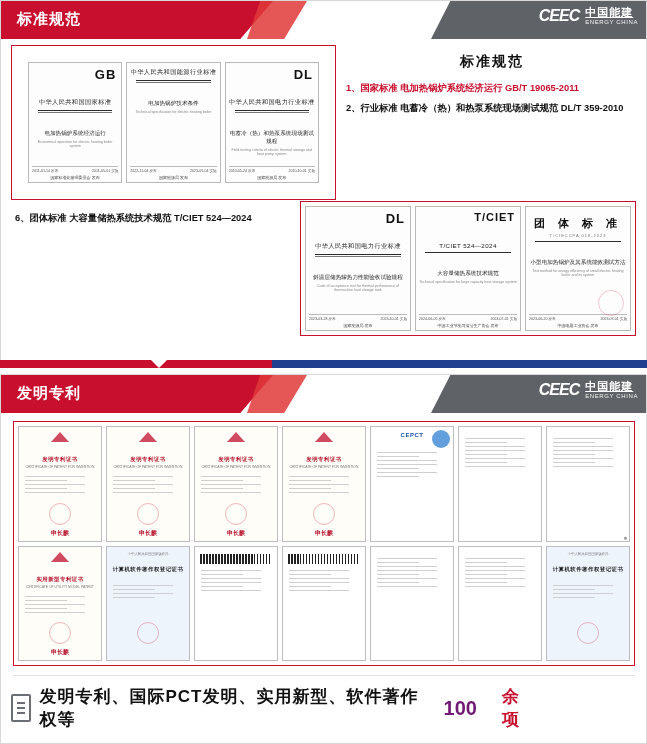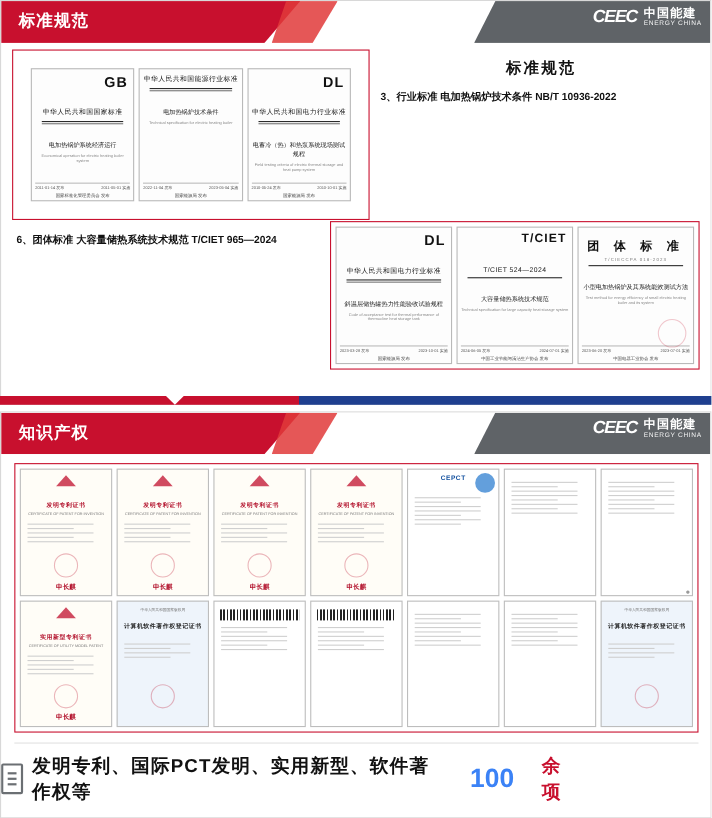--- a/index.html
+++ b/index.html
@@ -65,21 +65,21 @@
     position: absolute; right: 8px; top: 6px;
     display: flex; align-items: center; gap: 6px;
     z-index: 3;
   }
   .logo-mark {
     font-size: 16px; font-weight: bold; font-style: italic;
     color: #ffffff; letter-spacing: -1px;
     font-family: "Liberation Sans", sans-serif;
   }
   .logo-txt { line-height: 1.05; color:#fff; }
-  .logo-cn { font-size: 11px; font-weight: bold; letter-spacing: 1px;}
+  .logo-cn { font-size: 11px; font-weight: bold; letter-spacing: 1px; text-decoration: underline;}
   .logo-en { font-size: 6px; letter-spacing: .6px; opacity:.92;}
 
   
   .s1-body {
     position: relative;
     height: 322px;
     padding: 4px 8px 0 8px;
   }
   .panel {
     position: absolute;
@@ -240,39 +240,39 @@
   .pat-corner {
     position:absolute; right:2px; bottom:1px;
     font-size:3px; color:#9a9a9a;
   }
 
   .footer-line {
     position: absolute; left: 12px; top: 262px;
     width: 622px; height: 1px; background: #e2e2e2;
   }
   .summary {
-    position: absolute; left: 0; top: 272px;
+    position: absolute; left: 10px; top: 272px;
     width: 522px;
     display: flex; align-items: center; justify-content: center;
     gap: 8px;
   }
   .doc-icon {
     width: 22px; height: 28px;
     border: 2px solid #6b6f73; border-radius: 2px;
     position: relative; background:#fff;
   }
   .doc-icon:before {
     content:""; position:absolute; left:4px; top:6px; right:4px; height:2px;
     background:#6b6f73; box-shadow: 0 5px 0 #6b6f73, 0 10px 0 #6b6f73;
   }
   .summary-text {
     font-size: 17px; font-weight: bold; color: #111; letter-spacing: 1px;
   }
   .summary-num {
-    font-size: 24px; font-weight: bold; color: #3b82f6;
+    font-size: 20px; font-weight: bold; color: #701a75;
     letter-spacing: 0; margin: 0 17px;
   }
   .summary-tail { font-size: 17px; font-weight: bold; color: #c8102e; }
 </style>
 </head>
 <body>
 
 <div class="page">
 
   <div class="slide slide-1">
@@ -342,25 +342,26 @@
               <span>2010-10-01 实施</span>
             </div>
             <div class="cert-pub">国家能源局 发布</div>
           </div>
 
         </div>
       </div>
 
       <div class="txt-right">
         <div class="txt-head">标准规范</div>
-        <div class="li">3、行业标准 电加热锅炉技术条件 NB/T 10936-2022</div>
+        <div class="li red">1、国家标准 电加热锅炉系统经济运行 GB/T 19065-2011</div>
+        <div class="li">2、行业标准 电蓄冷（热）和热泵系统现场测试规范 DL/T 359-2010</div>
       </div>
 
       <div class="txt-left">
-        <div class="li">6、团体标准 大容量储热系统技术规范  T/CIET 965—2024</div>
+        <div class="li">6、团体标准 大容量储热系统技术规范  T/CIET 524—2024</div>
       </div>
 
       <div class="panel panel-b">
         <div class="cert-row">
 
           <div class="cert">
             <div class="cert-top">
               <div class="cert-code">DL</div>
             </div>
             <div class="cert-org">中华人民共和国电力行业标准</div>
@@ -415,21 +416,21 @@
 
   <div class="div-band"></div>
   <div class="div-tri"></div>
 
   <div class="slide slide-2">
 
     <div class="hdr">
       <div class="hdr-red"></div>
       <div class="hdr-red-2"></div>
       <div class="hdr-grey"></div>
-      <div class="hdr-title">知识产权</div>
+      <div class="hdr-title">发明专利</div>
       <div class="hdr-logo">
         <span class="logo-mark">CEEC</span>
         <span class="logo-txt">
           <span class="logo-cn" style="display:block">中国能建</span>
           <span class="logo-en" style="display:block">ENERGY CHINA</span>
         </span>
       </div>
     </div>
 
     <div class="s2-body">

